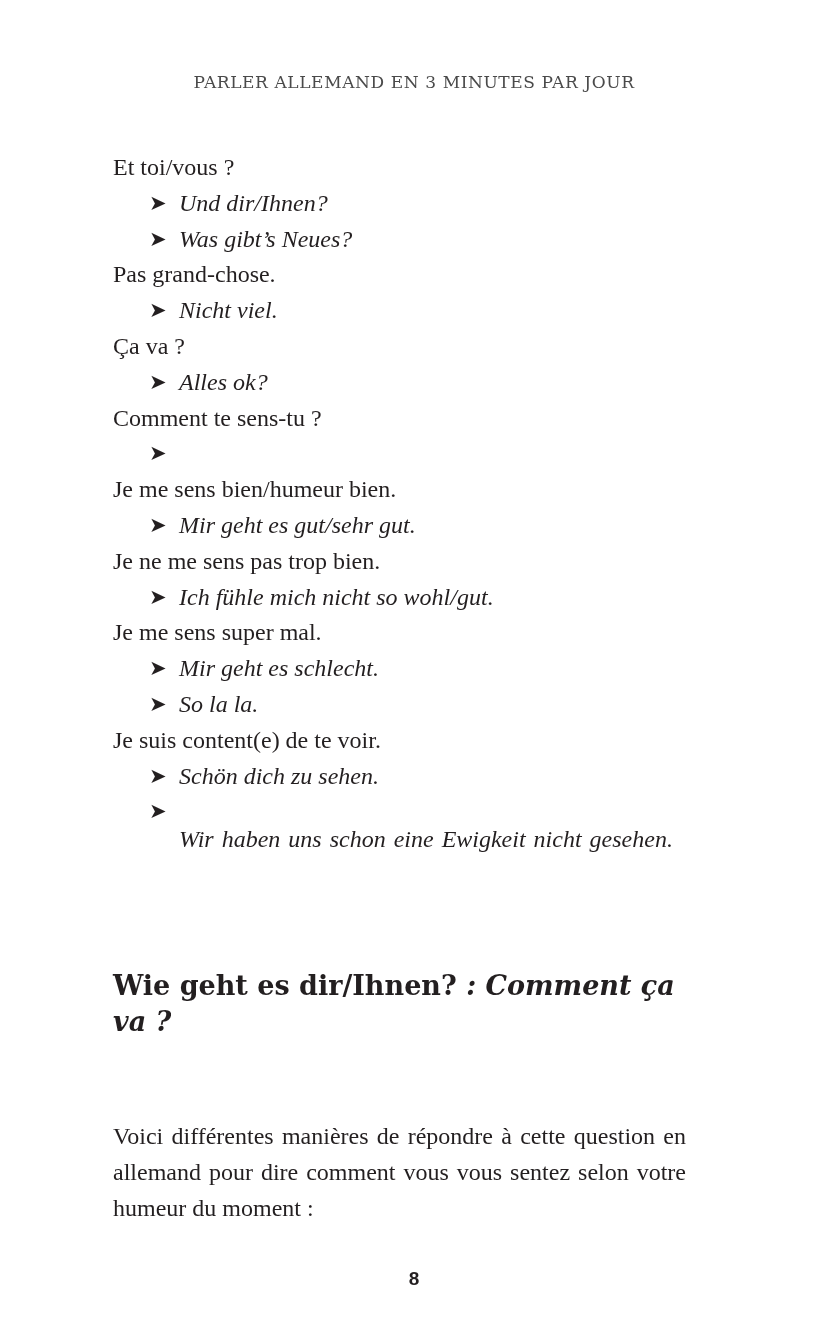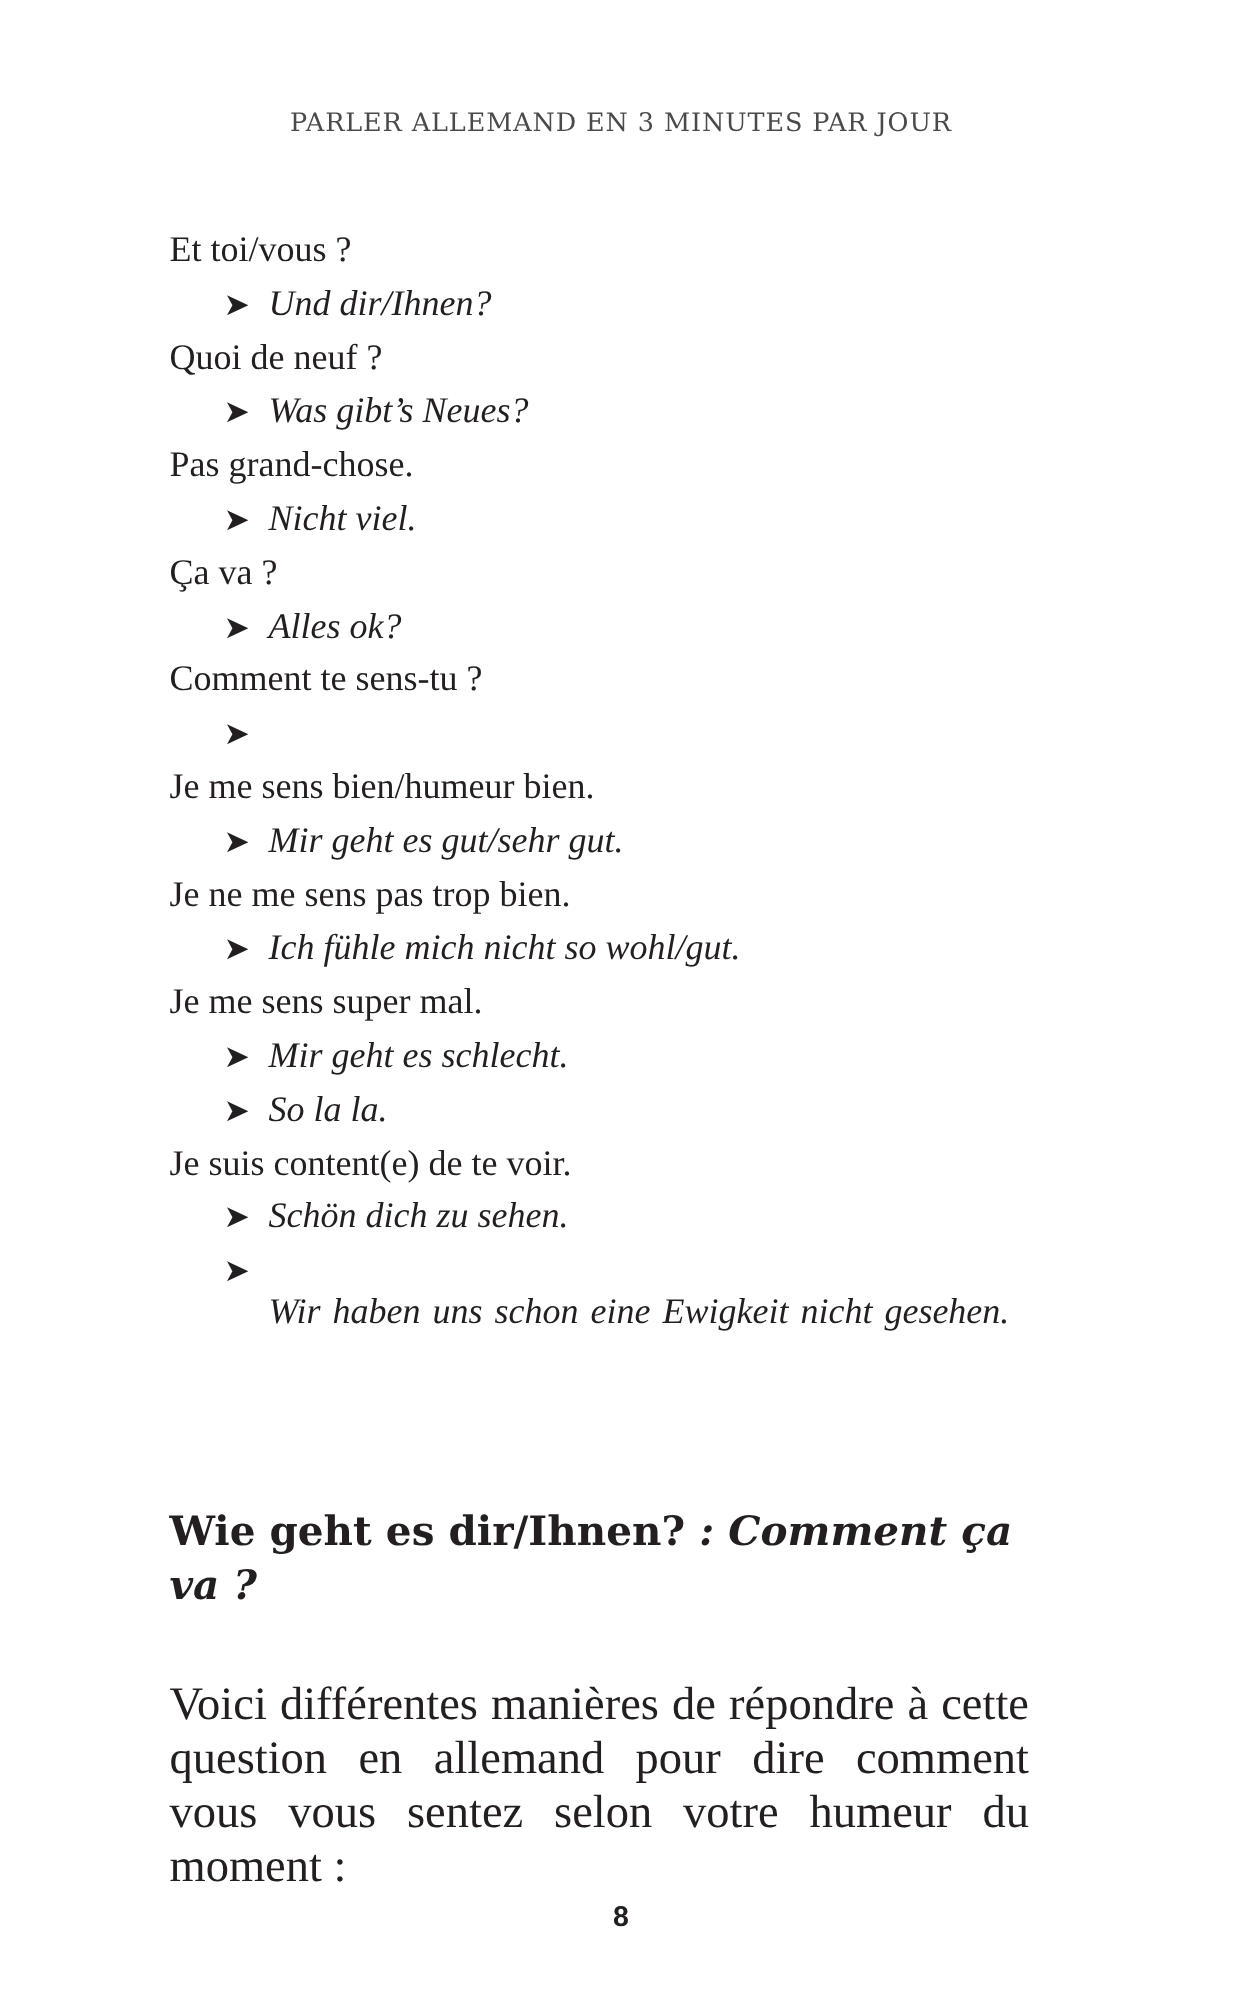--- a/index.html
+++ b/index.html
@@ -53,39 +53,39 @@
       font-size: 21px;
     }
     .phrase-de.justified .de-text {
       text-align: justify;
       text-align-last: left;
       word-spacing: 2px;
       margin-top: 28px;
     }
     .section-heading {
       position: absolute;
-      top: 1004px;
+      top: 968px;
       left: 113px;
       width: 580px;
       font-family: "DejaVu Serif", serif;
       font-size: 27px;
       line-height: 36px;
       font-weight: bold;
       color: #231f20;
     }
     .section-heading .fr-part {
       font-style: italic;
     }
     .intro-paragraph {
       position: absolute;
       top: 1118px;
       left: 113px;
       width: 573px;
       font-family: "Liberation Serif", serif;
-      font-size: 31px;
+      font-size: 24px;
       line-height: 36px;
       text-align: justify;
       color: #231f20;
     }
     .page-number {
       position: absolute;
       top: 1268px;
       left: 0;
       width: 828px;
       text-align: center;
@@ -100,21 +100,20 @@
 
 <div class="running-header">PARLER ALLEMAND EN 3 MINUTES PAR JOUR</div>
 
 <div class="phrase-list">
   <span class="phrase-fr">Et toi/vous ?</span>
   <div class="phrase-de">
     <span class="arrow">➤</span>
     <span class="de-text">Und dir/Ihnen?</span>
   </div>
 
-  <span class="phrase-fr">Quoi de neuf ?</span>
   <div class="phrase-de">
     <span class="arrow">➤</span>
     <span class="de-text">Was gibt’s Neues?</span>
   </div>
 
   <span class="phrase-fr">Pas grand-chose.</span>
   <div class="phrase-de">
     <span class="arrow">➤</span>
     <span class="de-text">Nicht viel.</span>
   </div>

